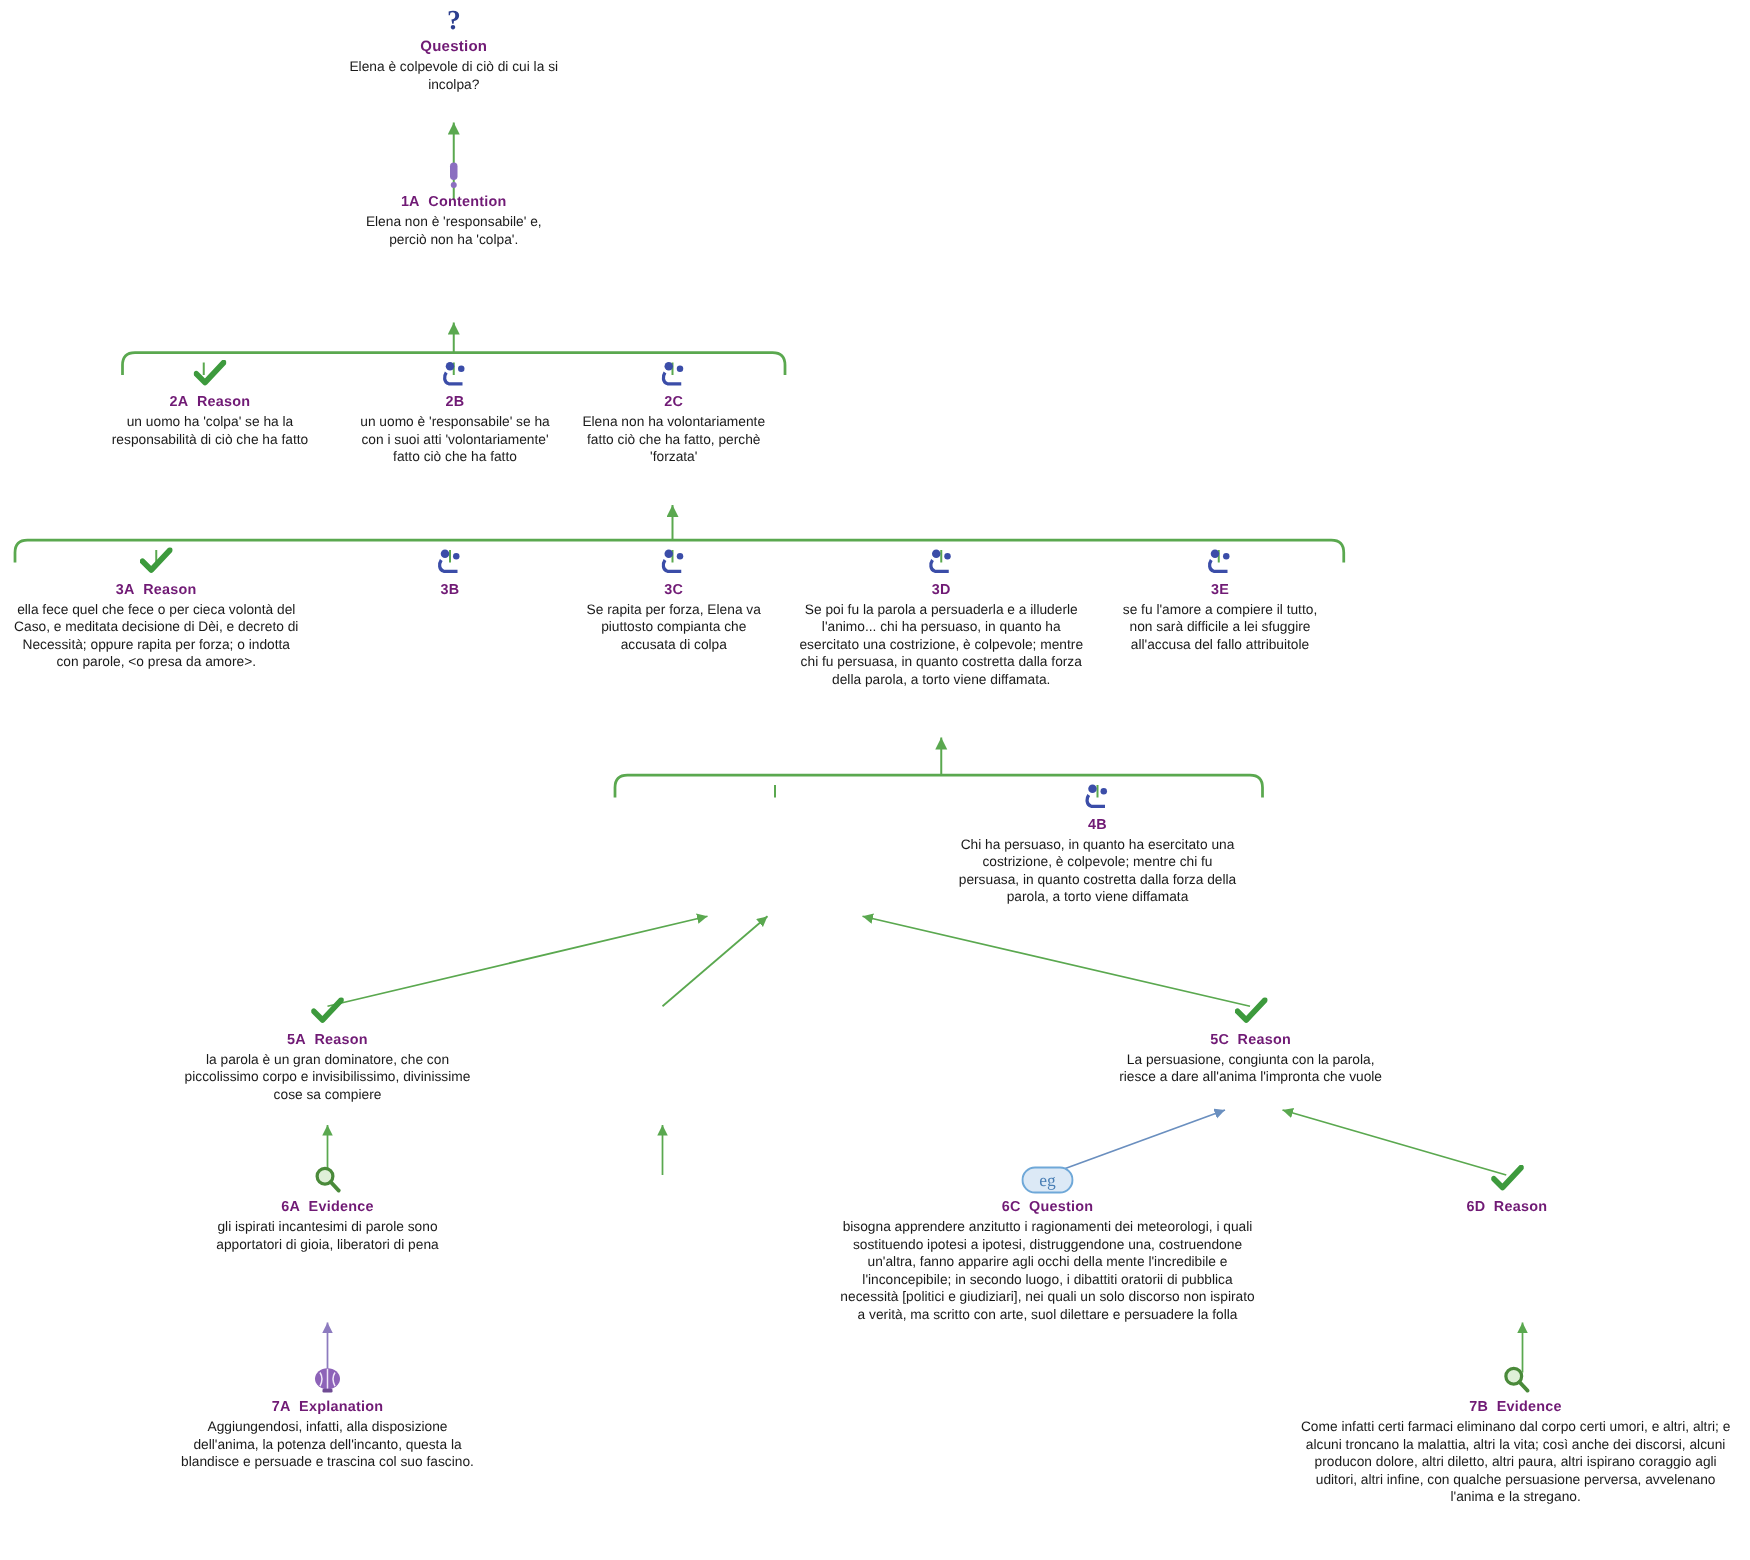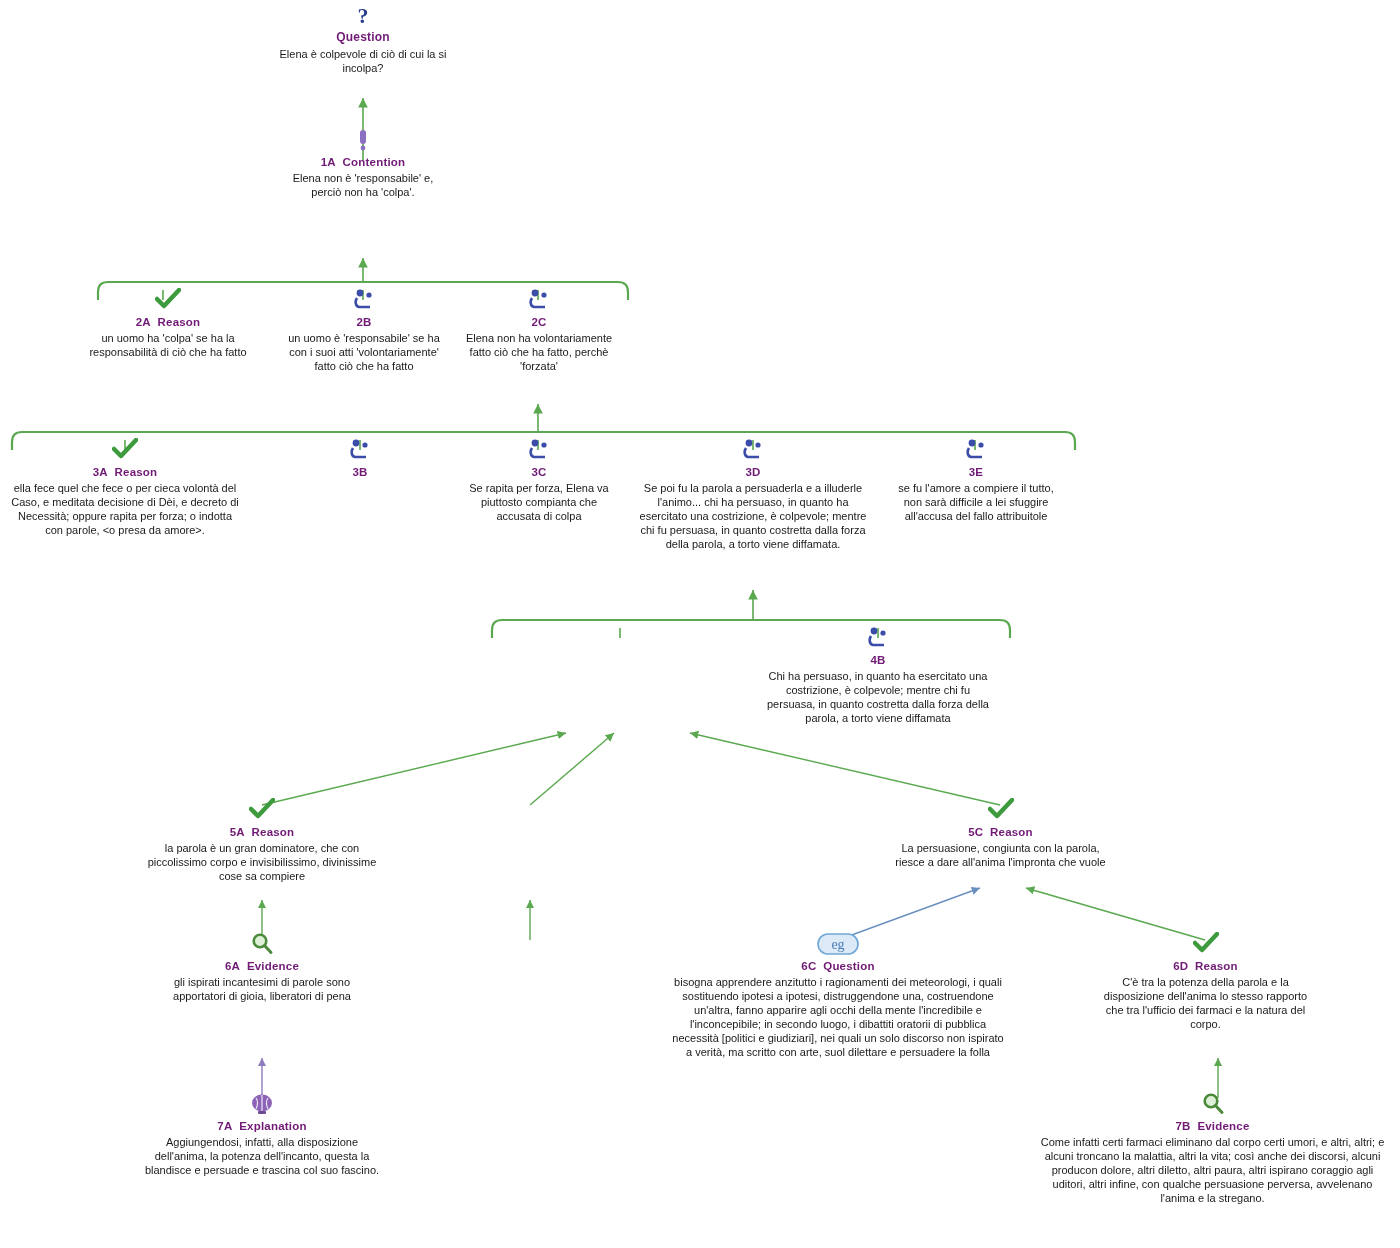--- a/index.html
+++ b/index.html
@@ -241,21 +241,20 @@
     <div class="body">bisogna apprendere anzitutto i ragionamenti dei meteorologi, i quali sostituendo ipotesi a ipotesi, distruggendone una, costruendone un'altra, fanno apparire agli occhi della mente l'incredibile e l'inconcepibile; in secondo luogo, i dibattiti oratorii di pubblica necessità [politici e giudiziari], nei quali un solo discorso non ispirato a verità, ma scritto con arte, suol dilettare e persuadere la folla</div>
   </div>
 
   <div class="node" style="left:1098px;top:932px;width:215px;">
     <span class="icon">
       <svg width="26" height="22" viewBox="0 0 26 22">
           <path d="M2,11 L9,18 L24,2" stroke="#3d9a3d" stroke-width="4.5" fill="none" stroke-linecap="round" stroke-linejoin="round"></path>
         </svg>
     </span>
     <div class="title"><span>6D</span>&nbsp;&nbsp;<span>Reason</span></div>
-    <div class="body">C'è tra la potenza della parola e la disposizione dell'anima lo stesso rapporto che tra l'ufficio dei farmaci e la natura del corpo.</div>
   </div>
 
   <div class="node" style="left:142px;top:1092px;width:240px;">
     <span class="icon">
       <svg width="26" height="24" viewBox="0 0 26 24">
         <ellipse cx="13" cy="11" rx="10" ry="8.5" fill="#8d63b8"></ellipse>
         <path d="M13,3 L13,19 M7,6 C9,9 9,13 7,17 M19,6 C17,9 17,13 19,17" stroke="#efe6f7" stroke-width="1.2" fill="none"></path>
         <rect x="9" y="19" width="8" height="3" rx="1" fill="#6f4b93"></rect>
       </svg>
     </span>

